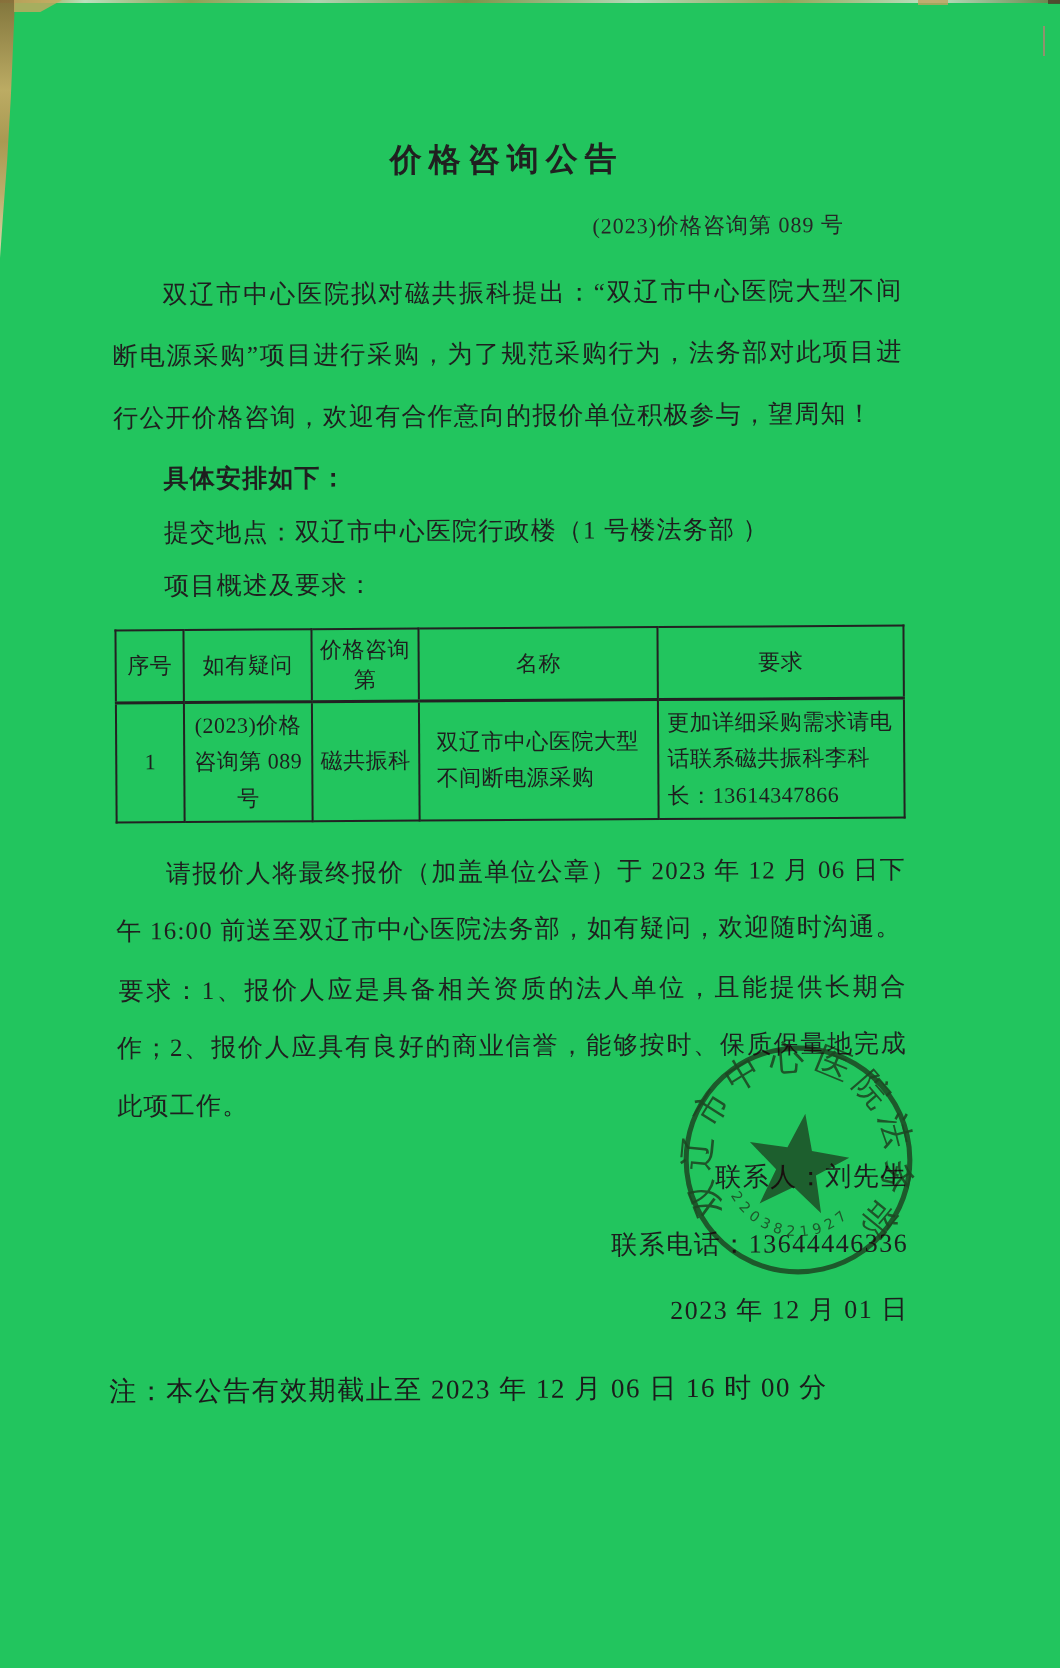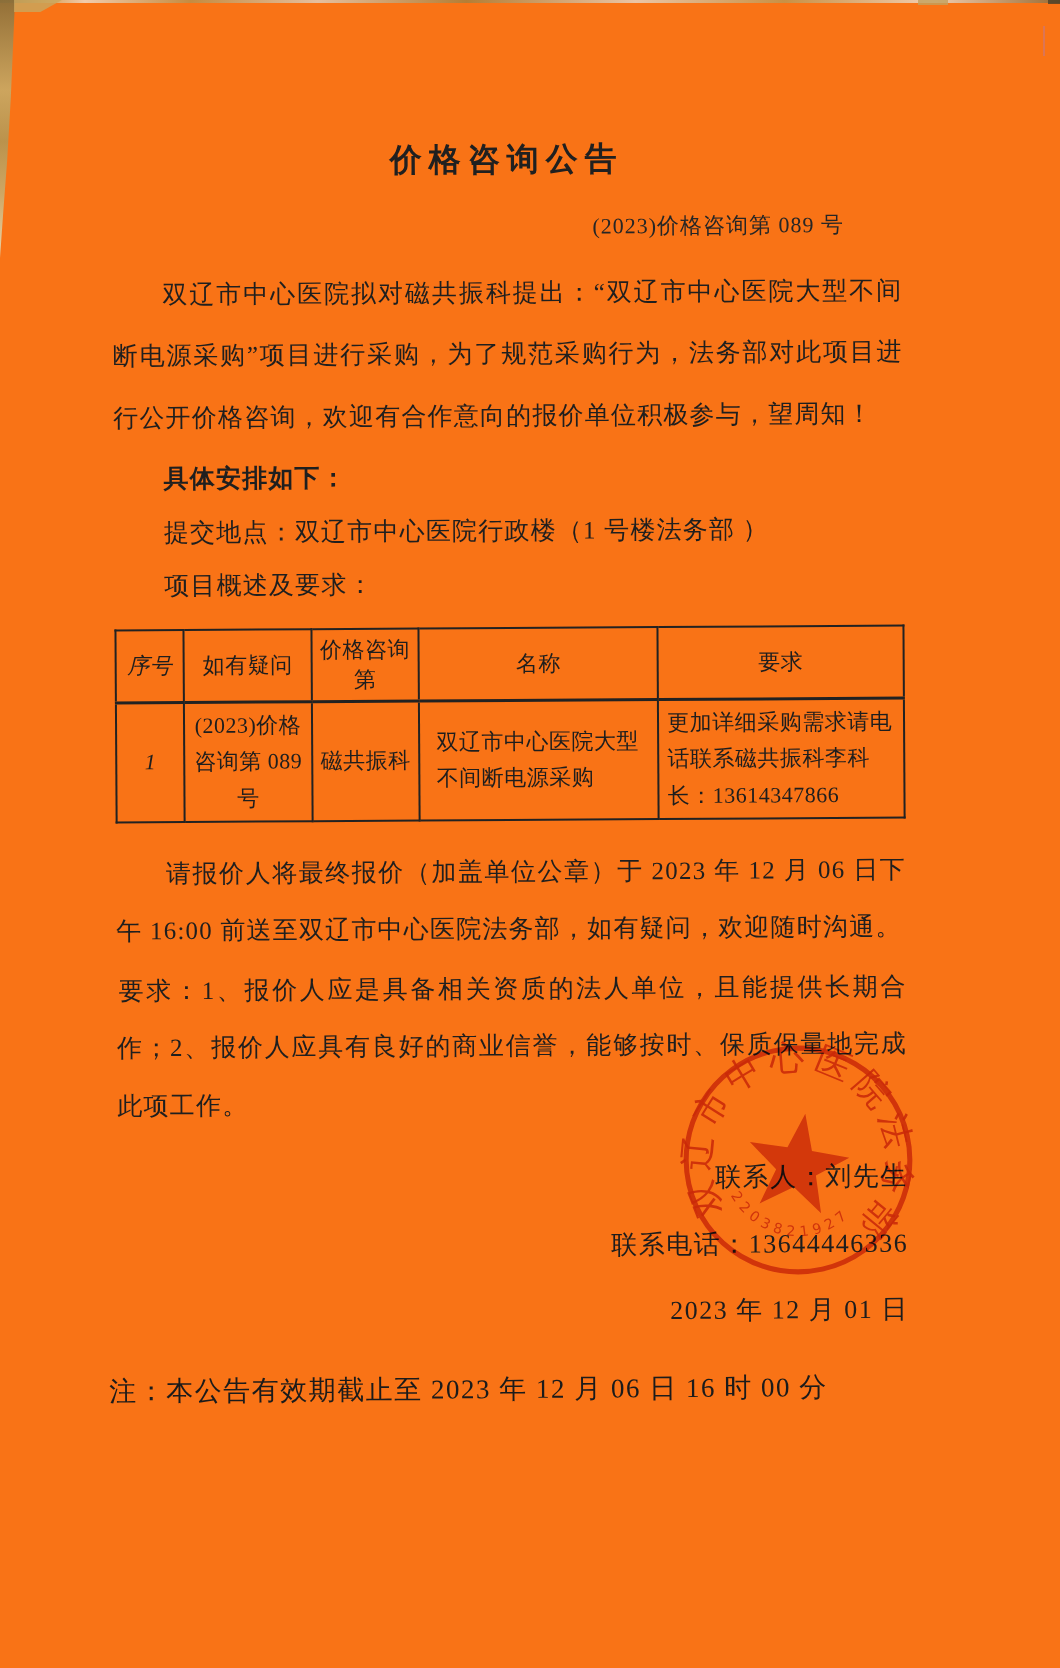--- a/index.html
+++ b/index.html
@@ -1,17 +1,17 @@
 <!DOCTYPE html>
 <html><head>
 <meta charset="utf-8">
 <style>
   html,body{margin:0;padding:0;background:#ffffff;}
   .sheet{
-    position:relative;width:1060px;height:1668px;background:#f97316;overflow:hidden;
+    position:relative;width:1060px;height:1668px;background:#22c55e;overflow:hidden;
     font-family:"Liberation Serif","DejaVu Serif",serif;color:#1c1c1c;
   }
   
   .edge-top{position:absolute;top:0;left:0;width:100%;height:3px;opacity:.75;
     background:linear-gradient(90deg,#6b5a33 0%,#caa75f 4%,#eee9de 8%,#b3934f 18%,#ded8cc 30%,#9d8140 44%,#e5e0d6 60%,#b89a55 74%,#efece5 88%,#7a683c 100%);}
   .edge-left{position:absolute;top:0;left:0;width:15px;height:258px;opacity:.92;
     background:linear-gradient(180deg,#8a6f3a,#c9a964 35%,#b59551 55%,#caab6b 75%,#e2d3a8 95%);
     clip-path:polygon(0 0,100% 0,72% 38%,48% 62%,22% 82%,0 100%);}
   .corner-tl{position:absolute;top:0;left:14px;width:48px;height:12px;background:#c8a85f;opacity:.8;
     clip-path:polygon(0 0,100% 0,55% 100%,0 100%);}
@@ -24,21 +24,21 @@
   .doc-number{margin-top:30px;text-align:right;padding-right:58px;font-size:22px;letter-spacing:1px;color:#262626;}
   .para{font-size:25px;line-height:2.45;letter-spacing:1.2px;text-align:justify;color:#1f1f1f;margin:0;}
   .intro{margin-top:20px;text-indent:2em;}
   .arrangement{font-weight:bold;text-indent:2em;line-height:2.15;margin-top:4px;}
   .plain-line{text-indent:2em;line-height:2.15;}
   .doc-table{width:100%;border-collapse:collapse;margin-top:16px;table-layout:fixed;
     border:2.5px solid #1d1d1d;font-size:22px;color:#1e1e1e;}
   .doc-table th,.doc-table td{border:2px solid #222;letter-spacing:.5px;font-weight:normal;}
   .doc-table th{height:62px;text-align:center;border-bottom-width:3px;}
   .doc-table td{height:106px;vertical-align:middle;line-height:1.65;}
-  .c-seq{width:9%;text-align:center;font-style:italic;}
+  .c-seq{width:9%;text-align:center;}
   .c-no{width:15.5%;text-align:center;padding:4px 8px;}
   .c-dept{width:14.5%;text-align:center;}
   .c-name{width:29%;text-align:left;padding:4px 16px;}
   .c-req{width:32%;text-align:left;padding:4px 8px;}
   .deadline{margin-top:22px;text-indent:2em;line-height:2.3;}
   .requirements{line-height:2.3;text-indent:2px;margin-top:2px;}
   .contact-block{margin-top:14px;text-align:right;font-size:26px;line-height:2.55;letter-spacing:1.5px;color:#1d1d1d;}
   .contact-line{margin:0;}
   .note-line{margin-top:26px;margin-left:-10px;font-size:27px;letter-spacing:1.5px;color:#1b1b1b;}
 

